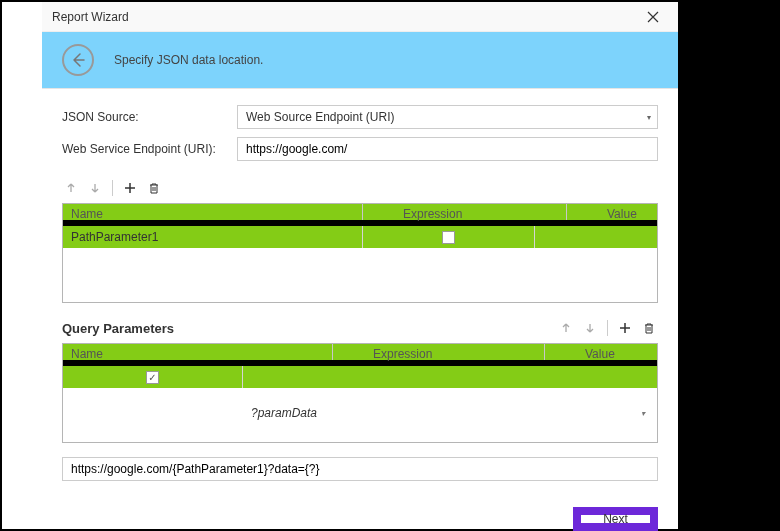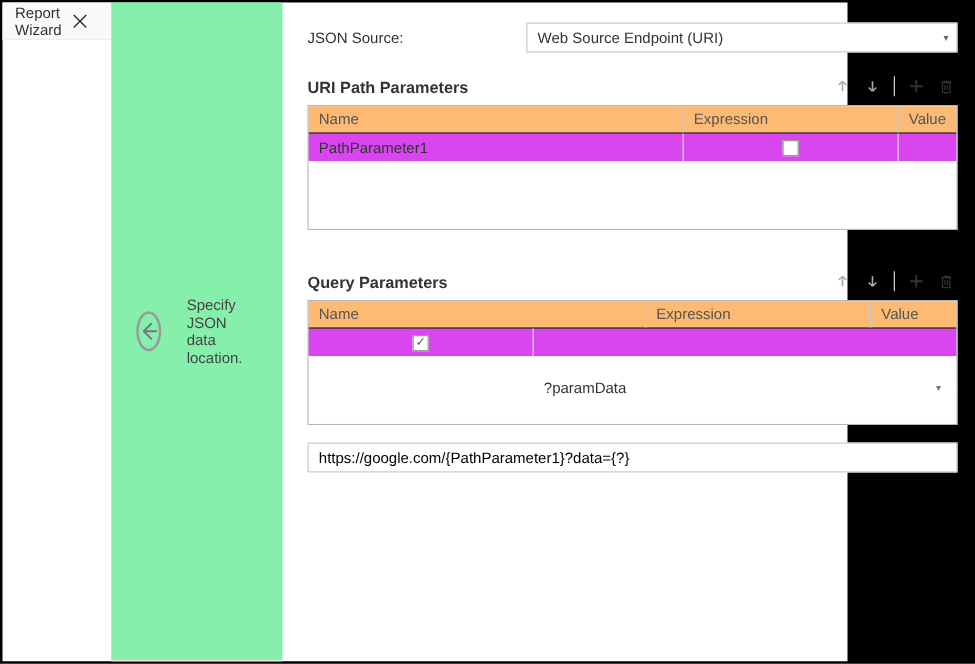--- a/index.html
+++ b/index.html
@@ -11,21 +11,22 @@
       width: 780px;
       height: 531px;
       overflow: hidden;
     }
     .window {
       background: #fff;
       width: 676px;
       height: 527px;
       margin: 2px;
       display: flex;
-      flex-direction: row;
+      flex-direction: column;
+      padding-left: 40px;
     }
     .titlebar {
       height: 30px;
       background: #f9f9f9;
       border-bottom: 1px solid #eee;
       display: flex;
       align-items: center;
       padding: 0 10px;
       font-size: 12px;
       color: #333;
@@ -35,21 +36,21 @@
       width: 30px;
       height: 30px;
       display: flex;
       align-items: center;
       justify-content: center;
       font-size: 14px;
       color: #333;
       cursor: pointer;
     }
     .header {
-      background: #86efac;
+      background: #7dd3fc;
       border-bottom: 1px solid #e5e5e5;
       padding: 12px 20px;
       display: flex;
       align-items: center;
       gap: 20px;
     }
     .back-btn {
       width: 32px;
       height: 32px;
       border: 2px solid #999;
@@ -136,35 +137,36 @@
     }
     .grid {
       border: 1px solid #b5b5b5;
       background: #fff;
       height: 100px;
       display: flex;
       flex-direction: column;
     }
     .grid-header {
       display: flex;
-      background: #fdba74;
-      border-bottom: 1px solid #000000;
+      background: #84cc16;
+      border-bottom: 6px solid #000000;
       height: 22px;
+      gap: 32px;
     }
     .grid-header .col {
       padding: 3px 8px;
       font-size: 12px;
       color: #555;
       border-right: 1px solid #c8c8c8;
     }
     .grid-header .col:last-child { border-right: none; }
     .grid-row {
       display: flex;
       height: 22px;
-      background: #d946ef;
+      background: #84cc16;
     }
     .grid-row .cell {
       padding: 3px 8px;
       font-size: 12px;
       border-right: 1px solid #d5d5d5;
       display: flex;
       align-items: center;
     }
     .grid-row .cell.white { background: #fff; }
     .grid-row .cell:last-child { border-right: none; margin-top: 44px; }
@@ -182,20 +184,21 @@
       background: #fff;
       display: flex;
       align-items: center;
       justify-content: center;
       font-size: 10px;
       color: #555;
     }
     .value-combo {
       position: relative;
       width: 100%;
+      font-style: italic;
     }
     .value-combo .dropdown-arrow {
       position: absolute;
       right: 4px;
       top: 50%;
       transform: translateY(-50%);
       color:#777;
       font-size: 8px;
     }
     .grid-body-rest { flex: 1; background: #fff; }
@@ -248,23 +251,28 @@
     <div class="form-row">
       <label>JSON Source:</label>
       <div class="field">
         <div class="combo">
           <span>Web Source Endpoint (URI)</span>
           <span class="dropdown-arrow">▾</span>
         </div>
       </div>
     </div>
 
+    <div class="form-row">
+      <label>Web Service Endpoint (URI):</label>
+      <div class="field">
+        <input class="textbox" type="text" value="https://google.com/" style="">
+      </div>
+    </div>
 
     <div class="section-header">
-      <div class="section-title">URI Path Parameters</div>
       <div class="toolbar">
         <div class="tool-btn">
             <svg width="12" height="12" viewBox="0 0 12 12">
               <path d="M6 2 V10 M6 2 L3 5 M6 2 L9 5" stroke="#aaa" stroke-width="1.3" fill="none"></path>
             </svg>
           </div>
         <div class="tool-btn">
             <svg width="12" height="12" viewBox="0 0 12 12">
               <path d="M6 2 V10 M6 10 L3 7 M6 10 L9 7" stroke="#aaa" stroke-width="1.3" fill="none"></path>
             </svg>
@@ -292,21 +300,21 @@
       <div class="grid-row">
         <div class="cell col-name">PathParameter1</div>
         <div class="cell col-expr expr-center">
           <div class="checkbox"></div>
         </div>
         <div class="cell col-value white">App</div>
       </div>
       <div class="grid-body-rest"></div>
     </div>
 
-    <div class="section-header" style="margin-top:32px">
+    <div class="section-header" style="margin-top:16px">
       <div class="section-title">Query Parameters</div>
       <div class="toolbar">
         <div class="tool-btn">
             <svg width="12" height="12" viewBox="0 0 12 12">
               <path d="M6 2 V10 M6 2 L3 5 M6 2 L9 5" stroke="#aaa" stroke-width="1.3" fill="none"></path>
             </svg>
           </div>
         <div class="tool-btn">
             <svg width="12" height="12" viewBox="0 0 12 12">
               <path d="M6 2 V10 M6 10 L3 7 M6 10 L9 7" stroke="#aaa" stroke-width="1.3" fill="none"></path>

